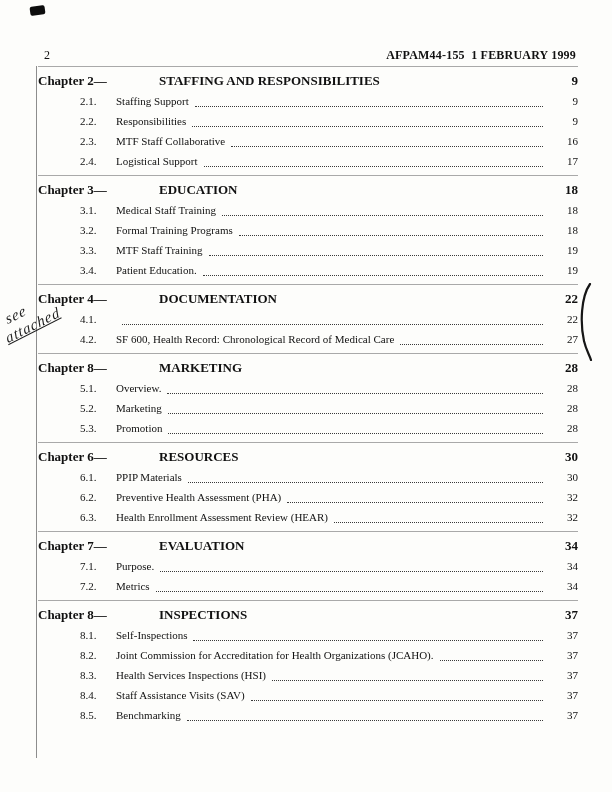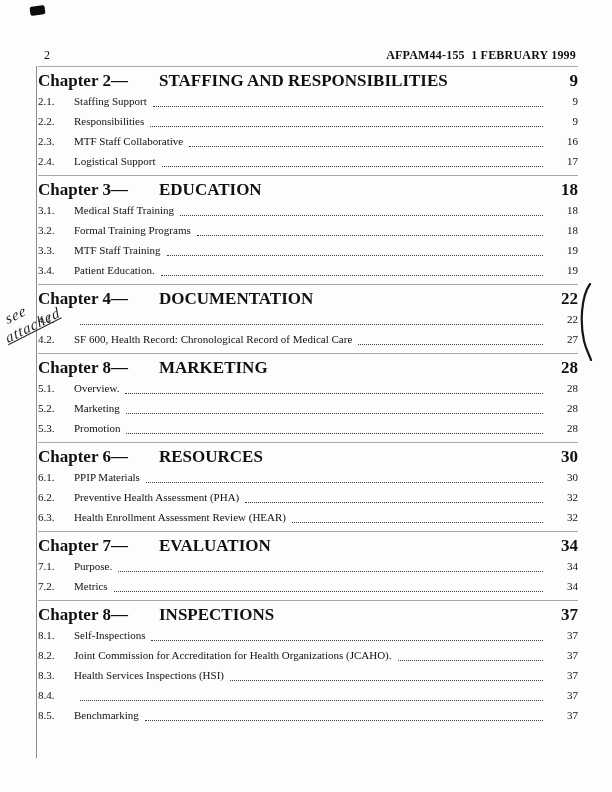--- a/index.html
+++ b/index.html
@@ -35,25 +35,25 @@
     position:absolute;left:38px;right:34px;top:66px;
     font-size:11px;
   }
   .chapter-group{
     border-top:1px solid #a9a9a9;
     padding:4px 0 4px 0;
   }
   .row{
     display:flex;align-items:baseline;line-height:20px;
   }
-  .chapter-row{font-weight:bold;font-size:17px;}
+  .chapter-row{font-weight:bold;font-size:13px;}
   .ch-label{display:inline-block;width:78px;white-space:nowrap;}
   .ch-title{white-space:nowrap;margin-left:43px;}
   .spacer{flex:1;}
-  .sec-row{}
+  .sec-row{padding-left:42px;}
   .sec-num{display:inline-block;width:36px;white-space:nowrap;}
   .sec-title{white-space:nowrap;}
   .leader{
     flex:1;
     border-bottom:1.5px dotted #3a3a3a;
     margin:0 5px 4px 6px;
     align-self:flex-end;
     min-width:8px;
   }
   .pagecol{width:30px;text-align:right;white-space:nowrap;}
@@ -263,20 +263,21 @@
           <span class="pagecol">37</span>
         </div>
         <div class="row sec-row">
           <span class="sec-num">8.3.</span>
           <span class="sec-title">Health Services Inspections (HSI)</span>
           <span class="leader"></span>
           <span class="pagecol">37</span>
         </div>
         <div class="row sec-row">
           <span class="sec-num">8.4.</span>
+          <span class="sec-title">Staff Assistance Visits (SAV)</span>
           <span class="leader"></span>
           <span class="pagecol">37</span>
         </div>
         <div class="row sec-row">
           <span class="sec-num">8.5.</span>
           <span class="sec-title">Benchmarking</span>
           <span class="leader"></span>
           <span class="pagecol">37</span>
         </div>
       </section>

